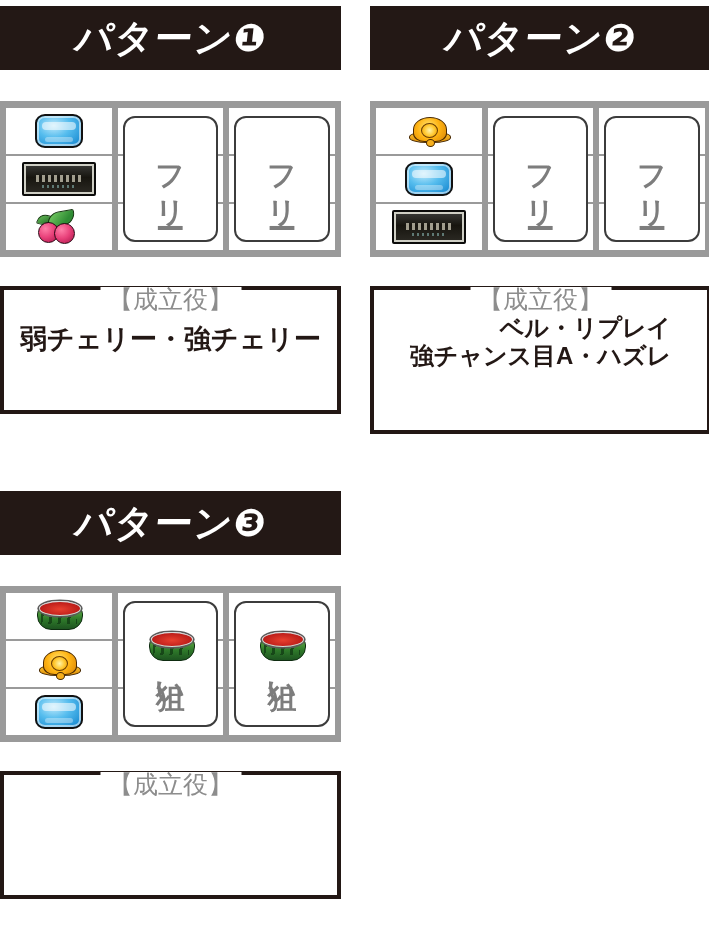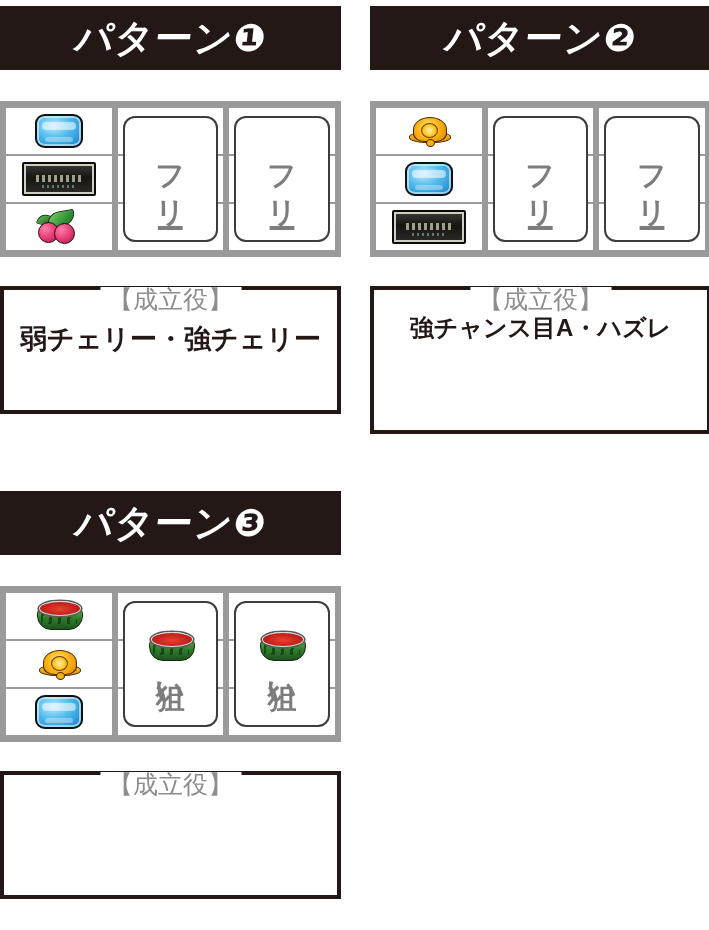--- a/index.html
+++ b/index.html
@@ -380,20 +380,21 @@
       <div class="reel-cell"></div>
       <div class="reel-overlay">
         <span class="overlay-text">フリー</span>
       </div>
     </div>
   </div>
 
   <div class="result-box box-2">
     <div class="result-caption">【成立役】</div>
     <div class="result-lines">
+      <div class="result-line">ベル・リプレイ</div>
       <div class="result-line">強チャンス目A・ハズレ</div>
     </div>
   </div>
 </div>
 
 <div class="panel panel-3">
   <div class="pattern-header">
     <div class="pattern-header-label">パターン❸</div>
   </div>
 

